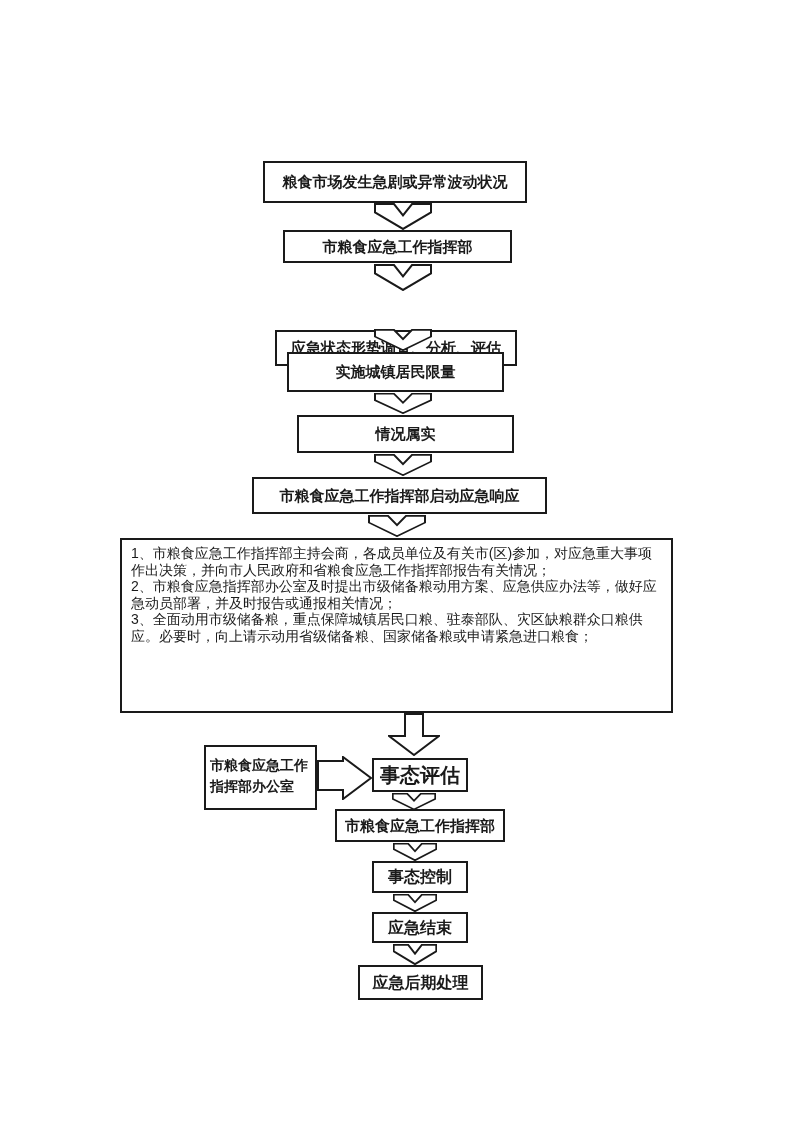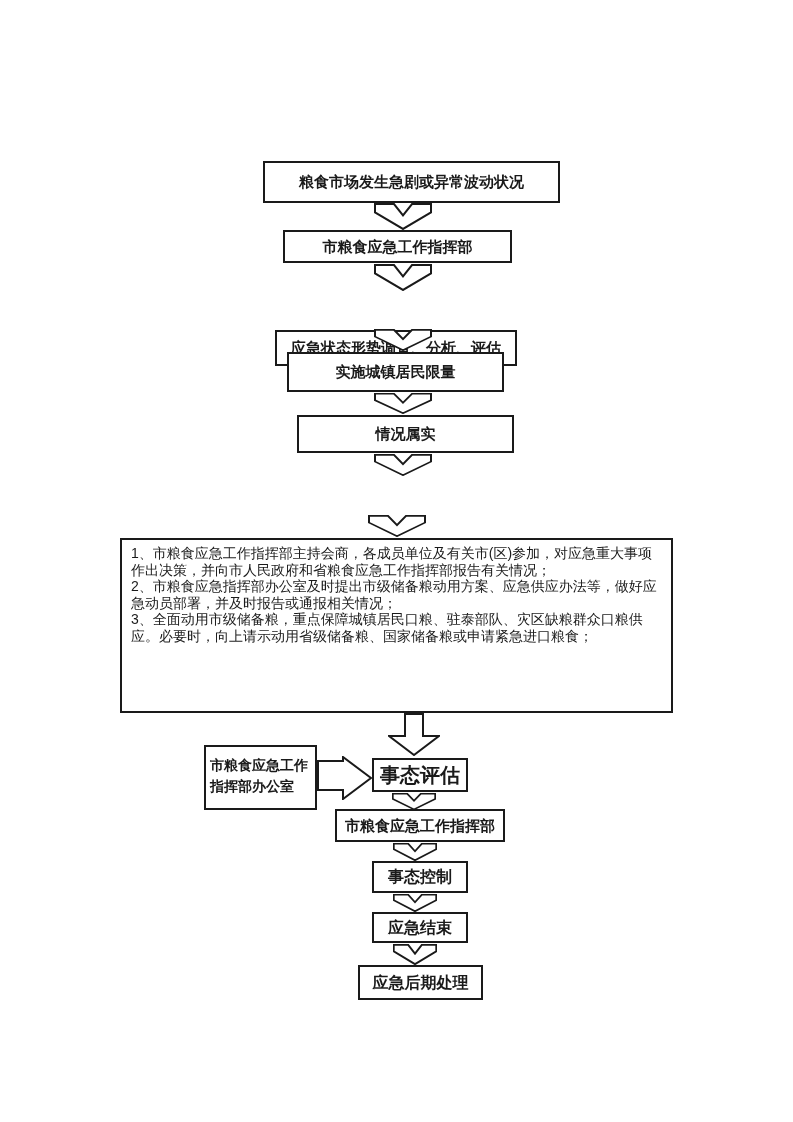--- a/index.html
+++ b/index.html
@@ -29,21 +29,21 @@
     font-weight: 700;
     font-size: 15px;
     line-height: 1.2;
     white-space: nowrap;
   }
   .arrow {
     position: absolute;
     display: block;
   }
   
-  .n-market   { left:263px; top:161px; width:297px; height:42px; }
+  .n-market   { left:263px; top:161px; width:264px; height:42px; }
   .n-hq1      { left:283px; top:230px; width:229px; height:33px; }
   .n-invest   { left:275px; top:292px; width:242px; height:36px;margin-top:38px; }
   .n-state    { left:287px; top:352px; width:217px; height:40px; }
   .n-verified { left:297px; top:415px; width:217px; height:38px; }
   .n-activate { left:252px; top:477px; width:295px; height:37px; }
   
   .a1 { left:374px; top:203px; }
   .a2 { left:374px; top:264px; }
   .a3 { left:374px; top:329px; }
   .a4 { left:374px; top:393px; }
@@ -114,20 +114,21 @@
   <svg class="arrow a4" width="58" height="21" viewBox="0 0 58 26" preserveAspectRatio="none">
     <path d="M1,1 H20 L29,12 L38,1 H57 V9 L29,25 L1,9 Z" fill="#ffffff" stroke="#1a1a1a" stroke-width="2"></path>
   </svg>
 
   <div class="node n-verified">情况属实</div>
 
   <svg class="arrow a5" width="58" height="22" viewBox="0 0 58 26" preserveAspectRatio="none">
     <path d="M1,1 H20 L29,12 L38,1 H57 V9 L29,25 L1,9 Z" fill="#ffffff" stroke="#1a1a1a" stroke-width="2"></path>
   </svg>
 
+  <div class="node n-activate">市粮食应急工作指挥部启动应急响应</div>
 
   <svg class="arrow a6" width="58" height="22" viewBox="0 0 58 26" preserveAspectRatio="none">
     <path d="M1,1 H20 L29,12 L38,1 H57 V9 L29,25 L1,9 Z" fill="#ffffff" stroke="#1a1a1a" stroke-width="2"></path>
   </svg>
 
   <div class="measures">
     <div class="measure-item">1、市粮食应急工作指挥部主持会商，各成员单位及有关市(区)参加，对应急重大事项作出决策，并向市人民政府和省粮食应急工作指挥部报告有关情况；</div>
     <div class="measure-item">2、市粮食应急指挥部办公室及时提出市级储备粮动用方案、应急供应办法等，做好应急动员部署，并及时报告或通报相关情况；</div>
     <div class="measure-item">3、全面动用市级储备粮，重点保障城镇居民口粮、驻泰部队、灾区缺粮群众口粮供应。必要时，向上请示动用省级储备粮、国家储备粮或申请紧急进口粮食；</div>
   </div>

